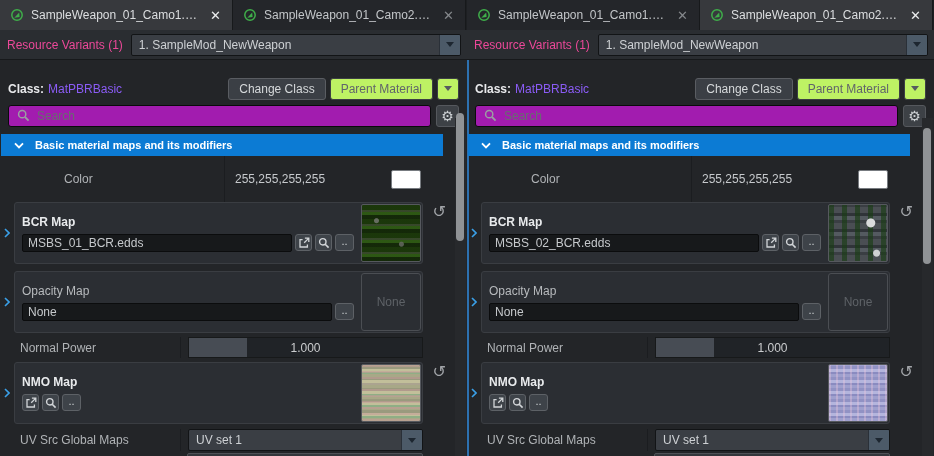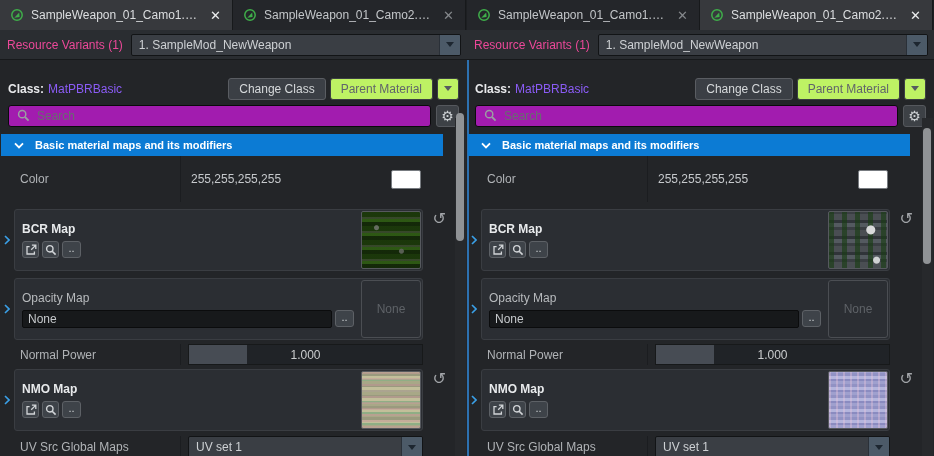--- a/index.html
+++ b/index.html
@@ -47,25 +47,25 @@
 
   
   .content { margin-top:7px; padding-right:21px; }
   .section-header { display:flex; align-items:center; gap:11px; height:22px; background:#0c7bd4; color:#fff; padding-left:13px; margin-left:1px; margin-right:3px; }
   .section-title { font-weight:bold; font-size:11px; }
 
   .prop-row { display:flex; align-items:center; margin-right:23px; }
   .prop-label { flex:0 0 180px; padding-left:20px; color:#b0b3b6; white-space:nowrap; overflow:hidden; }
   .prop-value { flex:1; display:flex; align-items:center; align-self:stretch; border-left:1px solid #1b1d20; padding-left:7px; }
 
-  .color-row { height:46px; }
+  .color-row { height:46px;margin-left:44px; }
   .color-row .prop-value { padding-left:10px; }
   .swatch { width:30px; height:19px; margin-left:auto; margin-right:2px; background:#ffffff; border:1px solid #777b80; border-radius:2px; }
 
-  .group-row { display:flex; margin-top:7px; }
+  .group-row { display:flex; margin-top:0; }
   .group-gutter { flex:0 0 14px; display:flex; align-items:center; justify-content:center; }
   .map-group { flex:1; position:relative; height:62px; background:#2b2e33; border:1px solid #3a3d42; border-radius:3px; }
   .undo-gutter { flex:0 0 23px; display:flex; justify-content:flex-end; }
   .undo { color:#a2a5a9; font-size:16px; line-height:16px; margin-top:2px; }
 
   .map-left { position:absolute; left:7px; top:0; bottom:0; right:68px; display:flex; flex-direction:column; justify-content:center; gap:5px; }
   .map-title { font-weight:bold; color:#e8eaec; }
   .map-title.plain { font-weight:normal; color:#b7babd; }
   .map-input-row { display:flex; align-items:center; gap:3px; }
   .text-input { flex:1; height:18px; background:#17191b; border:1px solid #0b0c0d; border-radius:2px; color:#c6c9cc; font-family:inherit; font-size:12px; padding:0 5px; outline:none; min-width:0; }
@@ -192,20 +192,21 @@
     <div class="group-row">
       <div class="group-gutter">
         <svg width="6" height="10" viewBox="0 0 6 10">
           <path d="M1,1 L5,5 L1,9" stroke="#3aa0e8" stroke-width="1.6" fill="none"></path>
         </svg>
       </div>
       <div class="map-group">
         <div class="map-left">
           <div class="map-title">BCR Map</div>
           <div class="map-input-row">
+            <input class="text-input" value="MSBS_01_BCR.edds" style="">
             <div class="icon-btn">
               <svg width="12" height="12" viewBox="0 0 12 12">
                 <path d="M4.6,2.6 H2 V10 H9.4 V7.4" fill="none" stroke="#d2d5d8" stroke-width="1.3"></path>
                 <path d="M6.2,5.8 L10.6,1.4 M6.9,1.2 H10.8 V5.1" fill="none" stroke="#d2d5d8" stroke-width="1.3"></path>
               </svg>
             </div>
             <div class="icon-btn">
               <svg width="12" height="12" viewBox="0 0 12 12">
                 <circle cx="4.8" cy="4.8" r="3.2" fill="none" stroke="#d2d5d8" stroke-width="1.4"></circle>
                 <line x1="7.2" y1="7.2" x2="10.6" y2="10.6" stroke="#d2d5d8" stroke-width="1.6"></line>
@@ -384,20 +385,21 @@
     <div class="group-row">
       <div class="group-gutter">
         <svg width="6" height="10" viewBox="0 0 6 10">
           <path d="M1,1 L5,5 L1,9" stroke="#3aa0e8" stroke-width="1.6" fill="none"></path>
         </svg>
       </div>
       <div class="map-group">
         <div class="map-left">
           <div class="map-title">BCR Map</div>
           <div class="map-input-row">
+            <input class="text-input" value="MSBS_02_BCR.edds" style="">
             <div class="icon-btn">
               <svg width="12" height="12" viewBox="0 0 12 12">
                 <path d="M4.6,2.6 H2 V10 H9.4 V7.4" fill="none" stroke="#d2d5d8" stroke-width="1.3"></path>
                 <path d="M6.2,5.8 L10.6,1.4 M6.9,1.2 H10.8 V5.1" fill="none" stroke="#d2d5d8" stroke-width="1.3"></path>
               </svg>
             </div>
             <div class="icon-btn">
               <svg width="12" height="12" viewBox="0 0 12 12">
                 <circle cx="4.8" cy="4.8" r="3.2" fill="none" stroke="#d2d5d8" stroke-width="1.4"></circle>
                 <line x1="7.2" y1="7.2" x2="10.6" y2="10.6" stroke="#d2d5d8" stroke-width="1.6"></line>

